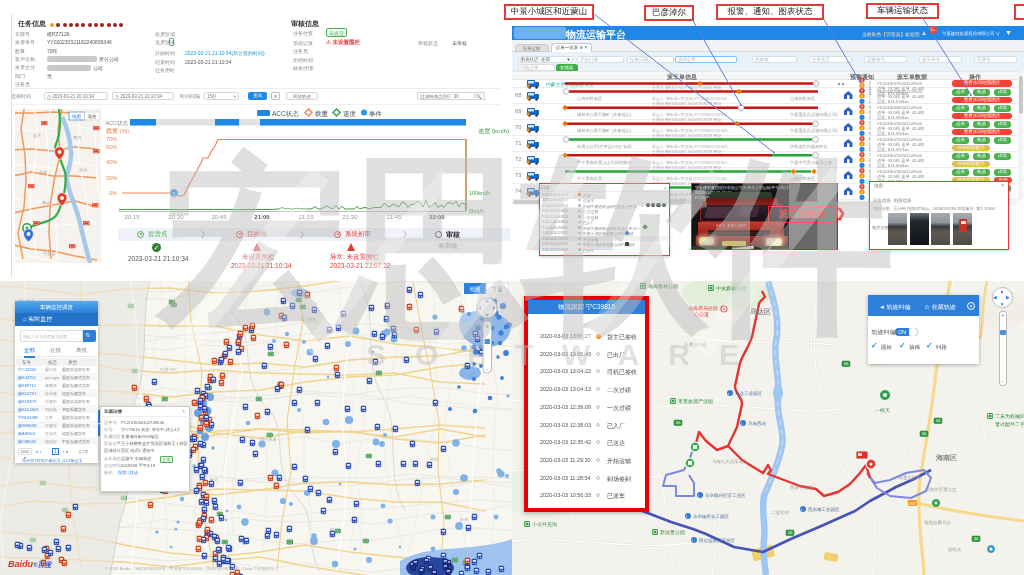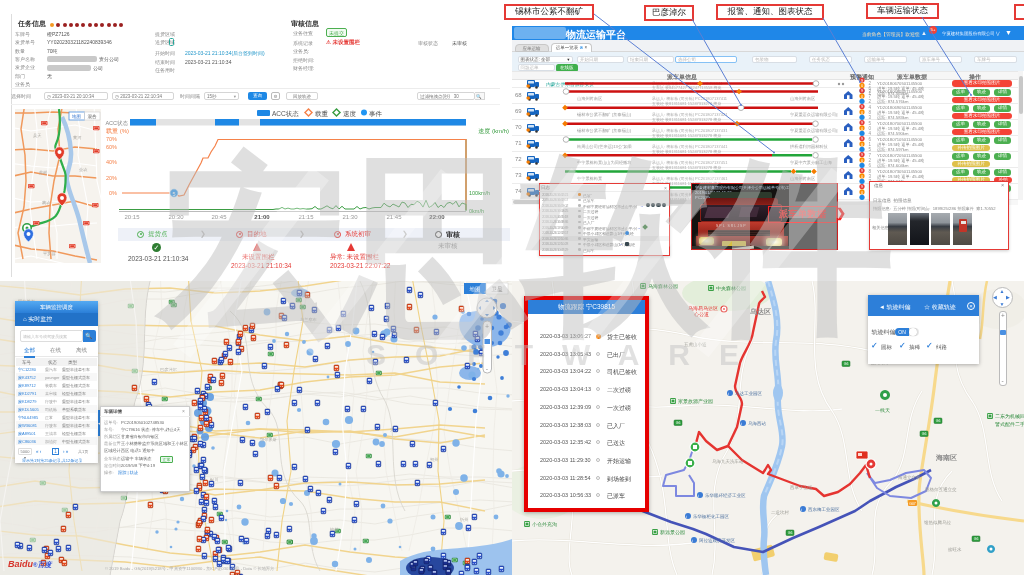--- a/index.html
+++ b/index.html
@@ -1274,21 +1274,21 @@
     <div class="a" style="left:1001px;top:182px;font-size:5.5px;color:#888">×</div>
     <div class="a" style="left:873px;top:198px;font-size:4.5px;color:#777">日常信息&nbsp;&nbsp;拍照信息</div>
     <div class="a" style="left:873px;top:205.5px;font-size:4.2px;color:#888;white-space:nowrap">拍照信息:&nbsp;&nbsp;五分钟&nbsp;拍照(时间点:&nbsp;&nbsp;1899/25/286&nbsp;拍照事件&nbsp;&nbsp;家1.70552</div>
     <div class="a" style="left:872px;top:225px;font-size:4.2px;color:#888">相关信息</div>
     <div class="a" style="left:888px;top:212.5px;width:19px;height:32px;background:linear-gradient(180deg,#a6abb0 0%,#8e949a 30%,#383d44 42%,#605a52 60%,#4e4a44 100%)"></div>
     <div class="a" style="left:910px;top:212.5px;width:19px;height:32px;background:linear-gradient(180deg,#6a717a 0%,#23262b 25%,#121419 100%)"></div>
     <div class="a" style="left:931px;top:212.5px;width:19px;height:32px;background:linear-gradient(180deg,#a6abb0 0%,#8e949a 30%,#383d44 42%,#605a52 60%,#4e4a44 100%)"></div>
     <div class="a" style="left:953px;top:212.5px;width:19px;height:32px;background:linear-gradient(180deg,#a6abb0 0%,#8e949a 30%,#383d44 42%,#605a52 60%,#4e4a44 100%)"></div>
     <div class="a" style="left:959px;top:219px;width:8px;height:13px;background:#c23528;border-radius:1px"></div>
     <div class="a" style="left:960.5px;top:221px;width:5px;height:3px;background:#e8e4de"></div>
-    <div class="a" style="left:504px;top:4px;width:90px;height:16px;background:#fff;border:2px solid #e53935;font-size:8.5px;color:#222;text-align:center;display:flex;align-items:center;justify-content:center">锡林市公紧不翻矿</div>
+    <div class="a" style="left:504px;top:4px;width:90px;height:16px;background:#fff;border:2px solid #e53935;font-size:8.5px;color:#222;text-align:center;display:flex;align-items:center;justify-content:center">中景小城区和近蒙山</div>
     <div class="a" style="left:644px;top:5px;width:50px;height:16px;background:#fff;border:2px solid #e53935;font-size:8.5px;color:#222;text-align:center;display:flex;align-items:center;justify-content:center">巴彦淖尔</div>
     <div class="a" style="left:716px;top:4px;width:108px;height:16px;background:#fff;border:2px solid #e53935;font-size:8.5px;color:#222;text-align:center;display:flex;align-items:center;justify-content:center">报警、通知、图表状态</div>
     <div class="a" style="left:866px;top:3px;width:73px;height:16px;background:#fff;border:2px solid #e53935;font-size:8.5px;color:#222;text-align:center;display:flex;align-items:center;justify-content:center">车辆运输状态</div>
     <div class="a" style="left:1014px;top:4px;width:10px;height:16px;border:2px solid #e53935;border-right:none;background:#fff"></div>
     <svg class="a" style="left:0;top:0;pointer-events:none" width="1024" height="283" viewBox="0 0 1024 283">
       <line x1="594" y1="14" x2="774" y2="152.5" stroke="#5b7fd4" stroke-width="1"></line>
       <circle cx="774" cy="152.5" r="1" fill="#5b7fd4"></circle>
       <line x1="692" y1="19" x2="741" y2="105" stroke="#5b7fd4" stroke-width="1"></line>
       <circle cx="741" cy="105" r="1" fill="#5b7fd4"></circle>
       <line x1="823" y1="18" x2="860" y2="82" stroke="#5b7fd4" stroke-width="1"></line>

